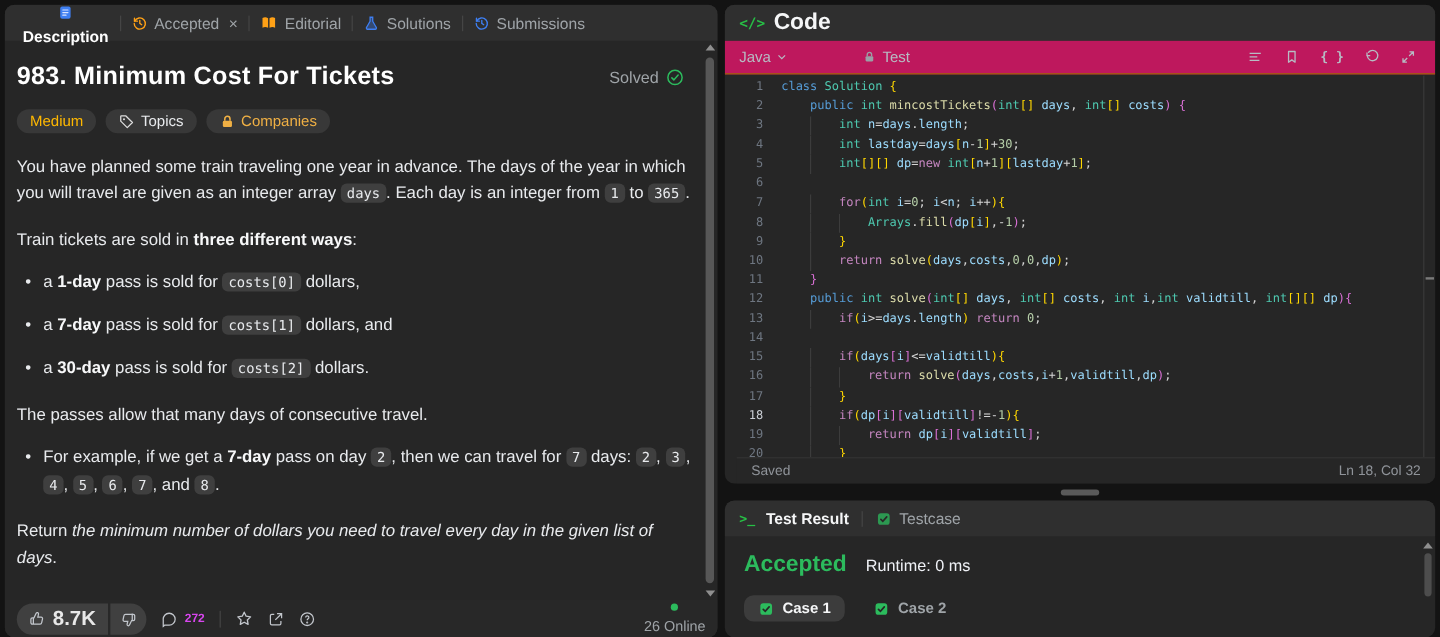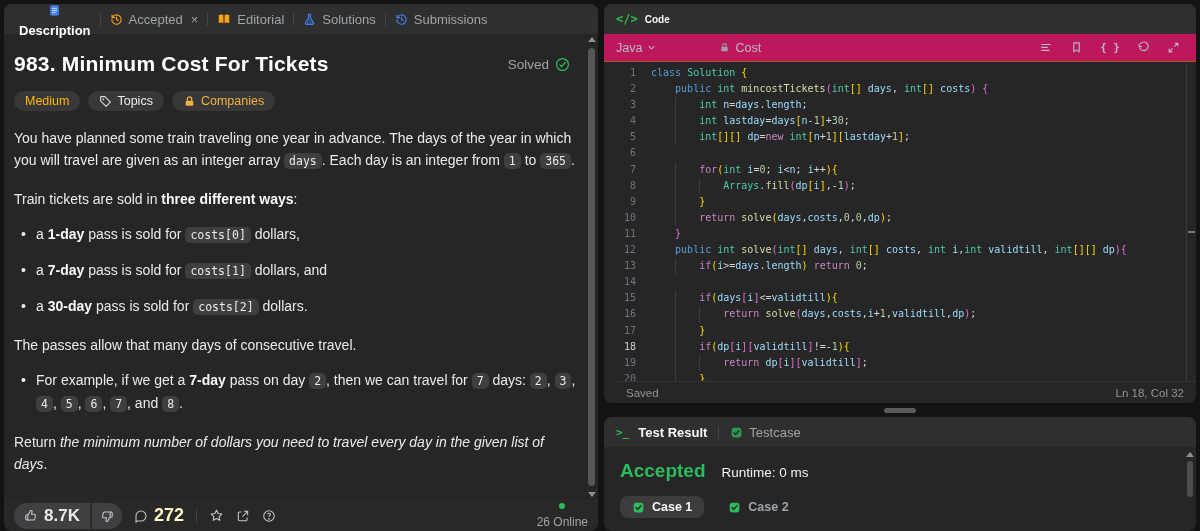--- a/index.html
+++ b/index.html
@@ -32,36 +32,36 @@
   .chip { font-family:"DejaVu Sans Mono", monospace; font-size:11.5px; background:#3f3f3f; color:#e8eaed; border-radius:5px; padding:1px 5px; white-space:nowrap; }
   ul.blist { list-style:none; margin-top:4px; }
   ul.blist li { position:relative; padding-left:22px; font-size:14px; line-height:22px; margin-top:13px; }
   ul.blist li::before { content:"•"; position:absolute; left:7px; color:#e8eaed; }
 
   .lp-footer { position:absolute; left:0; right:0; bottom:0; height:31px; background:#282828; display:flex; align-items:center; padding:0 10px; gap:12px; }
   .like-group { display:flex; gap:2px; }
   .like-seg { display:flex; align-items:center; gap:6px; background:#404040; padding:3px 10px; font-size:17px; font-weight:600; color:#e8e8e8; }
   .like-seg.l { border-radius:14px 0 0 14px; }
   .like-seg.r { border-radius:0 14px 14px 0; padding:3px 8px; }
-  .ft-item { display:flex; align-items:center; gap:6px; font-size:18px; font-weight:600; color:#fef9c3; }
+  .ft-item { display:flex; align-items:center; gap:6px; font-size:10px; font-weight:600; color:#d946ef; }
   .ft-sep { width:1px; height:14px; background:#454545; }
   .online { margin-left:auto; display:flex; align-items:center; gap:6px; color:#9fa4a8; font-size:12px;flex-direction:column; }
   .dot { width:6px; height:6px; border-radius:50%; background:#2cbb5d; }
 
   .lp-scroll { position:absolute; right:2px; top:32px; bottom:33px; width:9px; }
   .lp-scroll .thumb { position:absolute; left:1px; right:1px; top:12px; bottom:12px; background:#575757; border-radius:4px; }
   .arr { position:absolute; left:50%; transform:translateX(-50%); width:0; height:0; border-left:4px solid transparent; border-right:4px solid transparent; }
   .arr.up { top:1px; border-bottom:5px solid #8f8f8f; }
   .arr.down { bottom:1px; border-top:5px solid #8f8f8f; }
 
   
   .code-panel { left:604px; top:4px; width:592px; height:399px; }
   .cp-header { height:30px; background:#2f2f2f; display:flex; align-items:center; gap:7px; padding:0 12px; }
   .cp-header .codeicon { color:#27c046; font-family:"DejaVu Sans Mono", monospace; font-size:12px; font-weight:700; }
-  .cp-header .ptitle { font-size:10px; font-weight:700; color:#f5f6f7; }
+  .cp-header .ptitle { font-size:19px; font-weight:700; color:#f5f6f7; }
   .cp-toolbar { height:28px; background:#be185d; border-bottom:1px solid #a16207; display:flex; align-items:center; padding:0 12px; color:#b7bcc4; font-size:12.5px;gap:40px; }
   .lang { display:flex; align-items:center; gap:4px; }
   .auto { display:flex; align-items:center; gap:5px; margin-left:22px; }
   .cp-icons { margin-left:auto; display:flex; align-items:center; gap:17px; margin-right:4px; }
   .cp-icons .braces { font-family:"DejaVu Sans Mono", monospace; font-size:11px; font-weight:700; color:#b7bcc4; }
 
   .editor { position:absolute; top:59px; bottom:22px; left:0; right:10px; overflow:hidden; padding-top:2px;
             font-family:"DejaVu Sans Mono", monospace; font-size:10px; }
   .code-line { display:flex; height:16.1px; line-height:16.1px; white-space:pre; }
   .gut { width:32px; text-align:right; color:#6e7681; flex:0 0 auto; margin-right:15px; }
@@ -260,21 +260,21 @@
       <span>Java</span>
       <svg width="11" height="11" viewBox="0 0 24 24" fill="none" stroke="#b7bcc4" stroke-width="2.2">
           <path d="M6 9l6 6 6-6"></path>
         </svg>
     </span>
     <span class="auto">
       <svg width="11" height="11" viewBox="0 0 24 24">
           <rect x="5" y="10.5" width="14" height="9.5" rx="2" fill="#9aa0a6"></rect>
           <path d="M8 10.5V7.5a4 4 0 0 1 8 0v3" stroke="#9aa0a6" stroke-width="2.4" fill="none"></path>
         </svg>
-      <span>Cost</span>
+      <span>Test</span>
     </span>
     <span class="cp-icons">
       <svg width="14" height="14" viewBox="0 0 24 24" fill="none" stroke="#b7bcc4" stroke-width="2">
           <path d="M4 6h16M4 11h11M4 16h14"></path>
         </svg>
       <svg width="13" height="13" viewBox="0 0 24 24" fill="none" stroke="#b7bcc4" stroke-width="2">
           <path d="M7 3.5h10V20l-5-3.6L7 20z" stroke-linejoin="round"></path>
         </svg>
       <span class="braces">{ }</span>
       <svg width="13" height="13" viewBox="0 0 24 24" fill="none" stroke="#b7bcc4" stroke-width="2">

